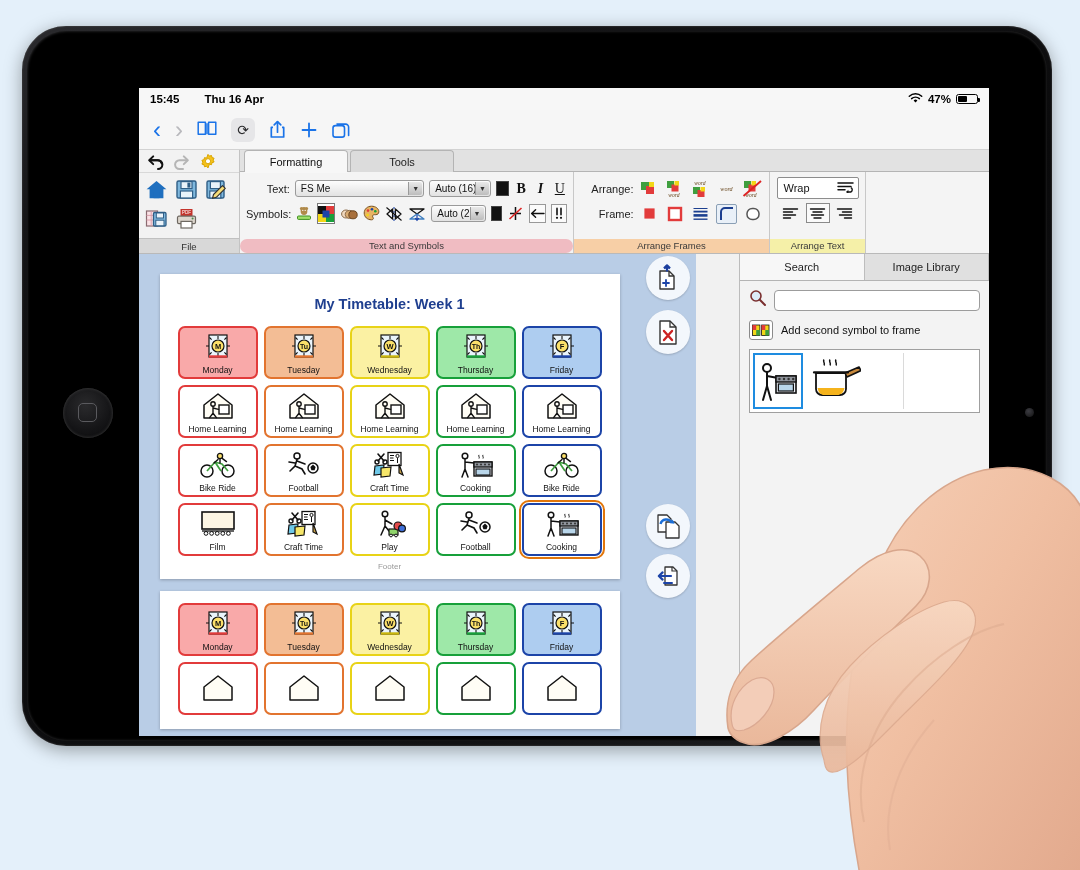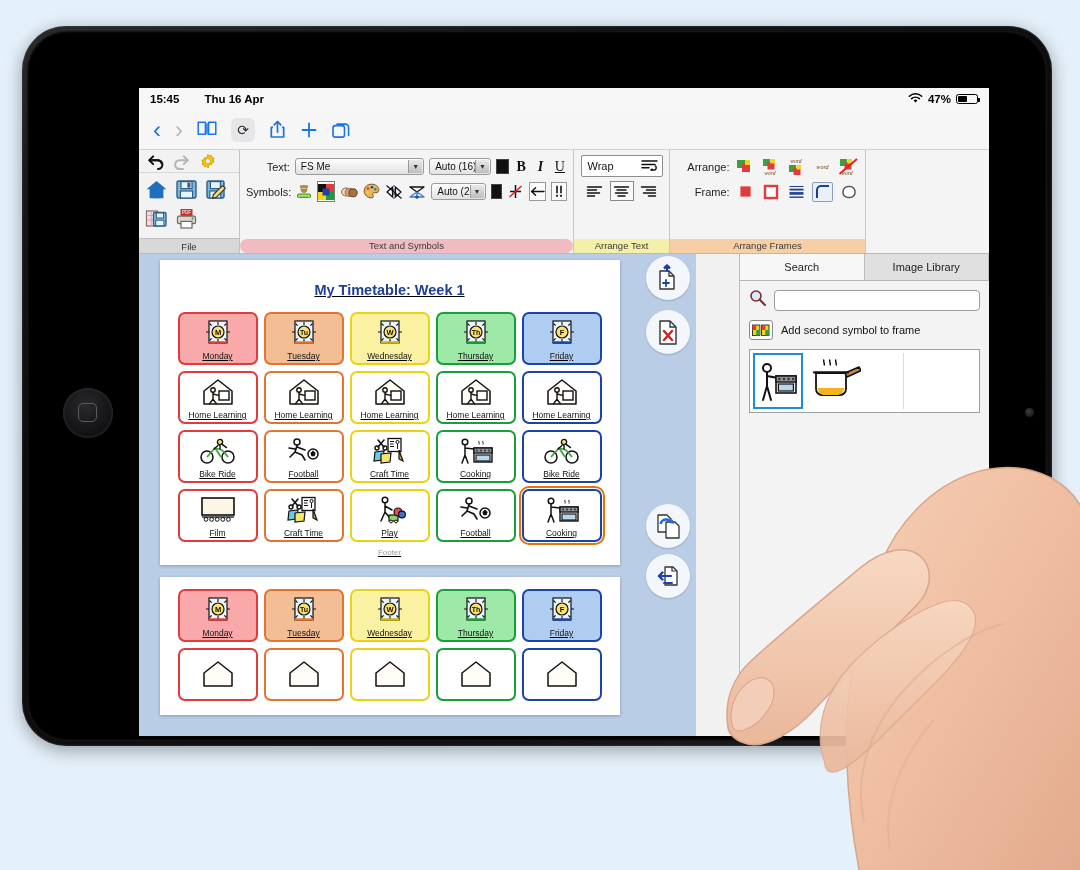--- a/index.html
+++ b/index.html
@@ -146,21 +146,21 @@
     display:flex;align-items:center;justify-content:space-between;
     padding:0 4px 0 6px;font-size:11px;color:#111;border-radius:2px; }
   .align-btn{ width:24px;height:20px;display:flex;align-items:center;justify-content:center; }
   .align-btn.sel{ border:1px solid #8a8a8a; background:#fafafa; }
 
   
   #work{ flex:1; display:flex; min-height:0; }
 
   #canvas-area{ flex:1; background:#b9cde6; overflow:hidden; position:relative;
     padding:5px 0 0 0; }
-  #page-scroll{ position:absolute; inset:0; padding-top:6px;text-decoration:underline; }
+  #page-scroll{ position:absolute; inset:0; padding-top:20px; }
   .doc-page{ width:460px; margin:0 auto 12px; background:#fff; padding:12px 10px 8px;
     box-shadow:0 1px 3px rgba(0,0,0,.25); }
   .doc-title{ text-align:center; color:#1f3f8f; font-size:14.5px; font-weight:bold;
     margin:10px 0 14px; }
   .grid-row{ display:flex; justify-content:center; gap:6px; margin-bottom:6px; }
   .cell{ width:80px; height:53px; border:2px solid #c33; border-radius:7px;
     background:#fff; display:flex; flex-direction:column; align-items:center;
     justify-content:flex-end; padding-bottom:2px; position:relative; }
   .cell .glyph{ flex:1; display:flex; align-items:center; justify-content:center; width:100%; }
   .cell .lbl{ font-size:8.5px; color:#111; line-height:10px; }
@@ -336,20 +336,24 @@
                   <rect x="2.5" y="8.2" width="18" height="7.4" rx="1.4" fill="#ddd6cd" stroke="#6d6861" stroke-width="1.2"></rect>
                   <rect x="6" y="13.4" width="11" height="6.6" fill="#fff" stroke="#6d6861" stroke-width="1.2"></rect>
                   <circle cx="17.6" cy="10.4" r="1" fill="#4a8a4a"></circle>
                 </svg>
             </span>
           </div>
           <div id="file-caption">File</div>
         </div>
 
         <div id="ribbon-right">
+          <div id="tab-strip">
+            <div class="ribbon-tab active">Formatting</div>
+            <div class="ribbon-tab">Tools</div>
+          </div>
 
           <div id="panels">
 
             <div class="panel" id="panel-text">
               <div class="panel-body">
                 <div class="row">
                   <span class="row-label">Text:</span>
                   <div class="combo" id="font-combo">
                     <span>FS Me</span>
                     <span class="arrow">▼</span>
@@ -437,20 +441,97 @@
                         <path d="M5 1.4v6.4M9 1.4v6.4" stroke="#111" stroke-width="1.6" stroke-linecap="round"></path>
                         <circle cx="5" cy="10.8" r="1.1" fill="#111"></circle>
                         <circle cx="9" cy="10.8" r="1.1" fill="#111"></circle>
                       </svg>
                   </div>
                 </div>
               </div>
               <div class="panel-caption">Text and Symbols</div>
             </div>
 
+            <div class="panel" id="panel-arrange">
+              <div class="panel-body">
+                <div class="row">
+                  <span class="row-label" style="width:54px">Arrange:</span>
+                  <div class="mini">
+                    <svg width="19" height="17" viewBox="0 0 19 17">
+                        <rect x="2" y="2" width="8" height="8" fill="#3f9f3f"></rect>
+                        <rect x="7" y="6" width="8" height="8" fill="#e23b3b"></rect>
+                        <rect x="10" y="2" width="5" height="5" fill="#f2d617"></rect>
+                      </svg>
+                  </div>
+                  <div class="mini">
+                    <svg width="19" height="18" viewBox="0 0 19 18">
+                        <rect x="2" y="1" width="7" height="7" fill="#3f9f3f"></rect>
+                        <rect x="6.5" y="4.5" width="7" height="7" fill="#e23b3b"></rect>
+                        <rect x="9.5" y="1" width="4.5" height="4.5" fill="#f2d617"></rect>
+                        <text x="9" y="17" font-size="5.6" text-anchor="middle" fill="#6a4a22" font-family="Liberation Serif, serif" font-style="italic">word</text>
+                      </svg>
+                  </div>
+                  <div class="mini">
+                    <svg width="19" height="18" viewBox="0 0 19 18">
+                        <text x="9" y="5.4" font-size="5.6" text-anchor="middle" fill="#6a4a22" font-family="Liberation Serif, serif" font-style="italic">word</text>
+                        <rect x="2" y="7" width="7" height="7" fill="#3f9f3f"></rect>
+                        <rect x="6.5" y="10" width="7" height="7" fill="#e23b3b"></rect>
+                        <rect x="9.5" y="7" width="4.5" height="4.5" fill="#f2d617"></rect>
+                      </svg>
+                  </div>
+                  <div class="mini">
+                    <svg width="22" height="17" viewBox="0 0 22 17">
+                        <text x="11" y="11" font-size="6.4" text-anchor="middle" fill="#6a4a22" font-family="Liberation Serif, serif" font-style="italic">word</text>
+                      </svg>
+                  </div>
+                  <div class="mini">
+                    <svg width="21" height="18" viewBox="0 0 21 18">
+                        <rect x="2" y="1" width="7" height="7" fill="#3f9f3f"></rect>
+                        <rect x="6.5" y="4.5" width="7" height="7" fill="#e23b3b"></rect>
+                        <rect x="9.5" y="1" width="4.5" height="4.5" fill="#f2d617"></rect>
+                        <text x="9" y="17" font-size="5.6" text-anchor="middle" fill="#6a4a22" font-family="Liberation Serif, serif" font-style="italic">word</text>
+                        <path d="M1.5 16 19 1" stroke="#d22" stroke-width="1.9"></path>
+                      </svg>
+                  </div>
+                </div>
+                <div class="row">
+                  <span class="row-label" style="width:54px">Frame:</span>
+                  <div class="mini">
+                    <svg width="15" height="15" viewBox="0 0 15 15">
+                        <rect x="2.4" y="2.4" width="10.2" height="10.2" fill="#e23b3b"></rect>
+                      </svg>
+                  </div>
+                  <div class="mini">
+                    <svg width="16" height="16" viewBox="0 0 16 16">
+                        <rect x="2" y="2" width="12" height="12" fill="#fff" stroke="#e23b3b" stroke-width="2.4"></rect>
+                      </svg>
+                  </div>
+                  <div class="mini">
+                    <svg width="17" height="15" viewBox="0 0 17 15">
+                        <path d="M1.5 2.5h14" stroke="#1c3f8f" stroke-width="1"></path>
+                        <path d="M1.5 5.6h14" stroke="#1c3f8f" stroke-width="1.8"></path>
+                        <path d="M1.5 9.4h14" stroke="#1c3f8f" stroke-width="2.6"></path>
+                        <path d="M1.5 13.2h14" stroke="#1c3f8f" stroke-width="1.4"></path>
+                      </svg>
+                  </div>
+                  <div class="mini sel">
+                    <svg width="16" height="16" viewBox="0 0 16 16">
+                        <path d="M2 14V6a4 4 0 0 1 4-4h8" fill="none" stroke="#1c3f8f" stroke-width="2"></path>
+                      </svg>
+                  </div>
+                  <div class="mini">
+                    <svg width="16" height="16" viewBox="0 0 16 16">
+                        <rect x="2" y="2.4" width="12" height="11.2" rx="5.2" fill="#fff" stroke="#555" stroke-width="1.5"></rect>
+                      </svg>
+                  </div>
+                </div>
+              </div>
+              <div class="panel-caption">Arrange Frames</div>
+            </div>
+
             <div class="panel" id="panel-wrap">
               <div class="panel-body" style="display:flex;flex-direction:column;align-items:center;gap:4px;padding-top:5px">
                 <div id="wrap-combo">
                   <span>Wrap</span>
                   <span>
                     <svg width="17" height="12" viewBox="0 0 17 12">
                         <path d="M1 2h15M1 5.4h13M1 8.8h7" stroke="#111" stroke-width="1.5" stroke-linecap="round"></path>
                         <path d="M13.8 6.6a2.4 2.4 0 0 1 0 4.4H9.6" fill="none" stroke="#111" stroke-width="1.4"></path>
                         <path d="M11.4 8.7 9.2 10.9l2.2 1.6" fill="#111"></path>
                       </svg>
@@ -468,97 +549,20 @@
                       </svg>
                   </div>
                   <div class="align-btn">
                     <svg width="17" height="12" viewBox="0 0 17 12">
                         <path d="M1.5 2h14M6.5 5h9M3.5 8h12M8.5 11h7" stroke="#111" stroke-width="1.4" stroke-linecap="round"></path>
                       </svg>
                   </div>
                 </div>
               </div>
               <div class="panel-caption">Arrange Text</div>
-            </div>
-
-            <div class="panel" id="panel-arrange">
-              <div class="panel-body">
-                <div class="row">
-                  <span class="row-label" style="width:54px">Arrange:</span>
-                  <div class="mini">
-                    <svg width="19" height="17" viewBox="0 0 19 17">
-                        <rect x="2" y="2" width="8" height="8" fill="#3f9f3f"></rect>
-                        <rect x="7" y="6" width="8" height="8" fill="#e23b3b"></rect>
-                        <rect x="10" y="2" width="5" height="5" fill="#f2d617"></rect>
-                      </svg>
-                  </div>
-                  <div class="mini">
-                    <svg width="19" height="18" viewBox="0 0 19 18">
-                        <rect x="2" y="1" width="7" height="7" fill="#3f9f3f"></rect>
-                        <rect x="6.5" y="4.5" width="7" height="7" fill="#e23b3b"></rect>
-                        <rect x="9.5" y="1" width="4.5" height="4.5" fill="#f2d617"></rect>
-                        <text x="9" y="17" font-size="5.6" text-anchor="middle" fill="#6a4a22" font-family="Liberation Serif, serif" font-style="italic">word</text>
-                      </svg>
-                  </div>
-                  <div class="mini">
-                    <svg width="19" height="18" viewBox="0 0 19 18">
-                        <text x="9" y="5.4" font-size="5.6" text-anchor="middle" fill="#6a4a22" font-family="Liberation Serif, serif" font-style="italic">word</text>
-                        <rect x="2" y="7" width="7" height="7" fill="#3f9f3f"></rect>
-                        <rect x="6.5" y="10" width="7" height="7" fill="#e23b3b"></rect>
-                        <rect x="9.5" y="7" width="4.5" height="4.5" fill="#f2d617"></rect>
-                      </svg>
-                  </div>
-                  <div class="mini">
-                    <svg width="22" height="17" viewBox="0 0 22 17">
-                        <text x="11" y="11" font-size="6.4" text-anchor="middle" fill="#6a4a22" font-family="Liberation Serif, serif" font-style="italic">word</text>
-                      </svg>
-                  </div>
-                  <div class="mini">
-                    <svg width="21" height="18" viewBox="0 0 21 18">
-                        <rect x="2" y="1" width="7" height="7" fill="#3f9f3f"></rect>
-                        <rect x="6.5" y="4.5" width="7" height="7" fill="#e23b3b"></rect>
-                        <rect x="9.5" y="1" width="4.5" height="4.5" fill="#f2d617"></rect>
-                        <text x="9" y="17" font-size="5.6" text-anchor="middle" fill="#6a4a22" font-family="Liberation Serif, serif" font-style="italic">word</text>
-                        <path d="M1.5 16 19 1" stroke="#d22" stroke-width="1.9"></path>
-                      </svg>
-                  </div>
-                </div>
-                <div class="row">
-                  <span class="row-label" style="width:54px">Frame:</span>
-                  <div class="mini">
-                    <svg width="15" height="15" viewBox="0 0 15 15">
-                        <rect x="2.4" y="2.4" width="10.2" height="10.2" fill="#e23b3b"></rect>
-                      </svg>
-                  </div>
-                  <div class="mini">
-                    <svg width="16" height="16" viewBox="0 0 16 16">
-                        <rect x="2" y="2" width="12" height="12" fill="#fff" stroke="#e23b3b" stroke-width="2.4"></rect>
-                      </svg>
-                  </div>
-                  <div class="mini">
-                    <svg width="17" height="15" viewBox="0 0 17 15">
-                        <path d="M1.5 2.5h14" stroke="#1c3f8f" stroke-width="1"></path>
-                        <path d="M1.5 5.6h14" stroke="#1c3f8f" stroke-width="1.8"></path>
-                        <path d="M1.5 9.4h14" stroke="#1c3f8f" stroke-width="2.6"></path>
-                        <path d="M1.5 13.2h14" stroke="#1c3f8f" stroke-width="1.4"></path>
-                      </svg>
-                  </div>
-                  <div class="mini sel">
-                    <svg width="16" height="16" viewBox="0 0 16 16">
-                        <path d="M2 14V6a4 4 0 0 1 4-4h8" fill="none" stroke="#1c3f8f" stroke-width="2"></path>
-                      </svg>
-                  </div>
-                  <div class="mini">
-                    <svg width="16" height="16" viewBox="0 0 16 16">
-                        <rect x="2" y="2.4" width="12" height="11.2" rx="5.2" fill="#fff" stroke="#555" stroke-width="1.5"></rect>
-                      </svg>
-                  </div>
-                </div>
-              </div>
-              <div class="panel-caption">Arrange Frames</div>
             </div>
 
             <div style="flex:1;background:#f4f4f4"></div>
           </div>
         </div>
       </div>
 
       <div id="work">
 
         <div id="canvas-area">

